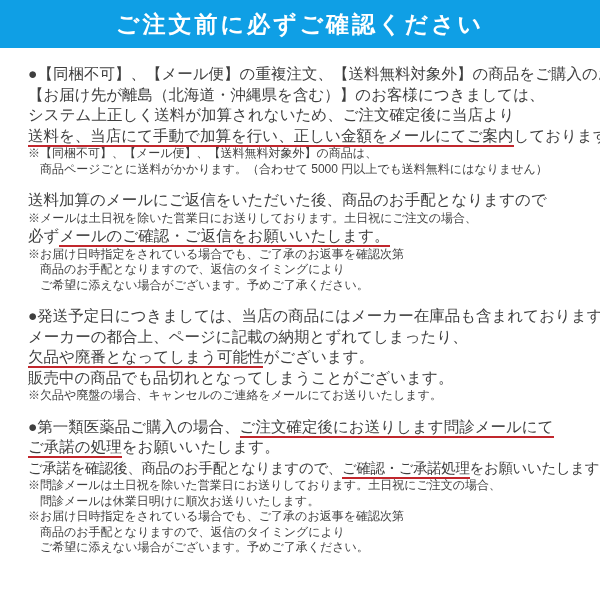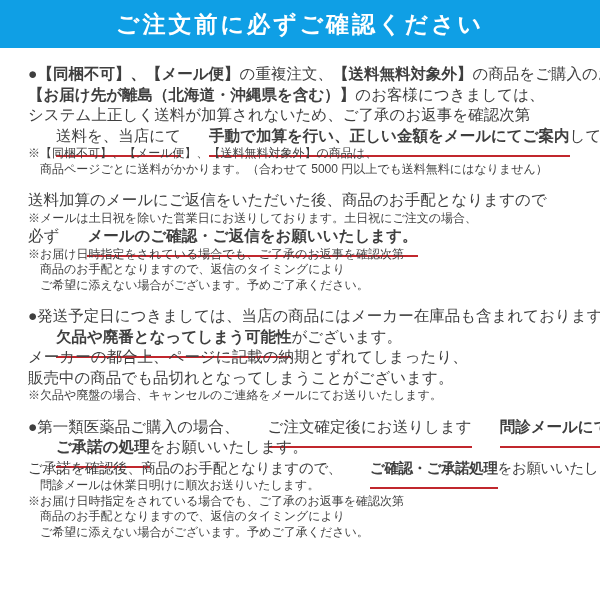--- a/index.html
+++ b/index.html
@@ -42,61 +42,61 @@
   }
   .line.small{
     font-size:12px;
     line-height:15.5px;
   }
   .line.indent{padding-left:12px;}
   .line.fit{
     font-size:14.5px;
     letter-spacing:-0.4px;
   }
-  .seg.b{font-weight:bold;}
+  .seg.b{font-weight:normal;}
   .seg.u{
     border-bottom:2px solid var(--red);
-    padding-bottom:11px;
-    margin-left:28px;
+    padding-bottom:1px;
   }
 </style>
 </head>
 <body>
 
 <div class="page">
   <div class="header">
     <h1>ご注文前に必ずご確認ください</h1>
   </div>
   <div class="content">
       <div class="section">
         <div class="line"><span class="seg">●</span><span class="seg b">【同梱不可】、【メール便】</span><span class="seg">の重複注文、</span><span class="seg b">【送料無料対象外】</span><span class="seg">の商品をご購入のお客様、</span></div>
         <div class="line"><span class="seg b">【お届け先が離島（北海道・沖縄県を含む）】</span><span class="seg">のお客様につきましては、</span></div>
-        <div class="line"><span class="seg">システム上正しく送料が加算されないため、ご了承のお返事を確認次第</span></div>
+        <div class="line"><span class="seg">システム上正しく送料が加算されないため、ご注文確定後に当店より</span></div>
         <div class="line"><span class="seg u">送料を、当店にて</span><span class="seg b u">手動で加算を行い、正しい金額をメールにてご案内</span><span class="seg">しております。</span></div>
         <div class="line small"><span class="seg">※【同梱不可】、【メール便】、【送料無料対象外】の商品は、</span></div>
         <div class="line small indent"><span class="seg">商品ページごとに送料がかかります。（合わせて 5000 円以上でも送料無料にはなりません）</span></div>
       </div>
       <div class="section">
         <div class="line"><span class="seg">送料加算のメールにご返信をいただいた後、商品のお手配となりますので</span></div>
         <div class="line small"><span class="seg">※メールは土日祝を除いた営業日にお送りしております。土日祝にご注文の場合、</span></div>
         <div class="line"><span class="seg">必ず</span><span class="seg b u">メールのご確認・ご返信をお願いいたします。</span></div>
         <div class="line small"><span class="seg">※お届け日時指定をされている場合でも、ご了承のお返事を確認次第</span></div>
         <div class="line small indent"><span class="seg">商品のお手配となりますので、返信のタイミングにより</span></div>
         <div class="line small indent"><span class="seg">ご希望に添えない場合がございます。予めご了承ください。</span></div>
       </div>
       <div class="section">
         <div class="line"><span class="seg">●発送予定日につきましては、当店の商品にはメーカー在庫品も含まれておりますため</span></div>
+        <div class="line"><span class="seg">メーカーの都合上、ページに記載の納期とずれてしまったり、</span></div>
         <div class="line"><span class="seg b u">欠品や廃番となってしまう可能性</span><span class="seg">がございます。</span></div>
-        <div class="line"><span class="seg">メーカーの都合上、ページに記載の納期とずれてしまったり、</span></div>
         <div class="line"><span class="seg">販売中の商品でも品切れとなってしまうことがございます。</span></div>
         <div class="line small"><span class="seg">※欠品や廃盤の場合、キャンセルのご連絡をメールにてお送りいたします。</span></div>
       </div>
       <div class="section">
         <div class="line"><span class="seg">●第一類医薬品ご購入の場合、</span><span class="seg u">ご注文確定後にお送りします</span><span class="seg b u">問診メールにて</span></div>
         <div class="line"><span class="seg b u">ご承諾の処理</span><span class="seg">をお願いいたします。</span></div>
         <div class="line fit"><span class="seg">ご承諾を確認後、商品のお手配となりますので、</span><span class="seg b u">ご確認・ご承諾処理</span><span class="seg">をお願いいたします。</span></div>
+        <div class="line small"><span class="seg">※問診メールは土日祝を除いた営業日にお送りしております。土日祝にご注文の場合、</span></div>
         <div class="line small indent"><span class="seg">問診メールは休業日明けに順次お送りいたします。</span></div>
         <div class="line small"><span class="seg">※お届け日時指定をされている場合でも、ご了承のお返事を確認次第</span></div>
         <div class="line small indent"><span class="seg">商品のお手配となりますので、返信のタイミングにより</span></div>
         <div class="line small indent"><span class="seg">ご希望に添えない場合がございます。予めご了承ください。</span></div>
       </div>
     </div>
 </div>
 
 </body></html>

